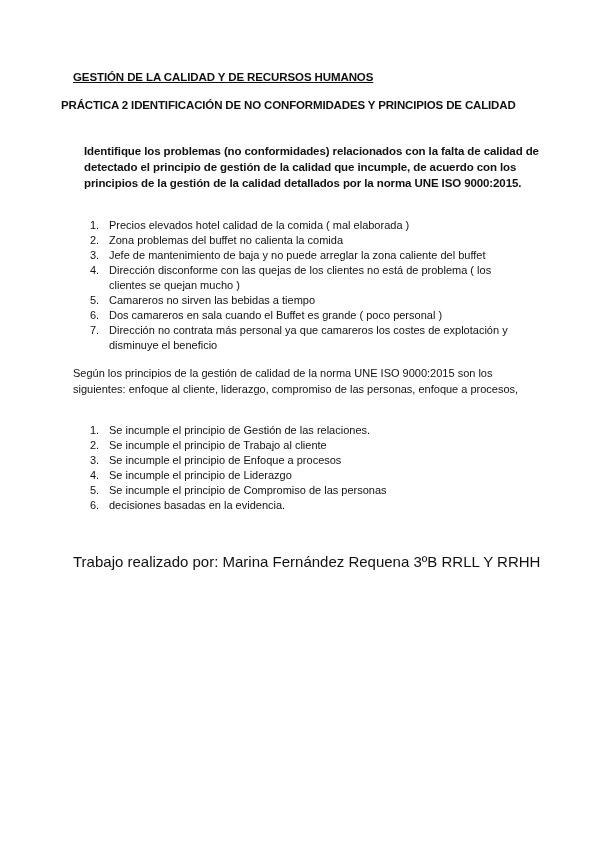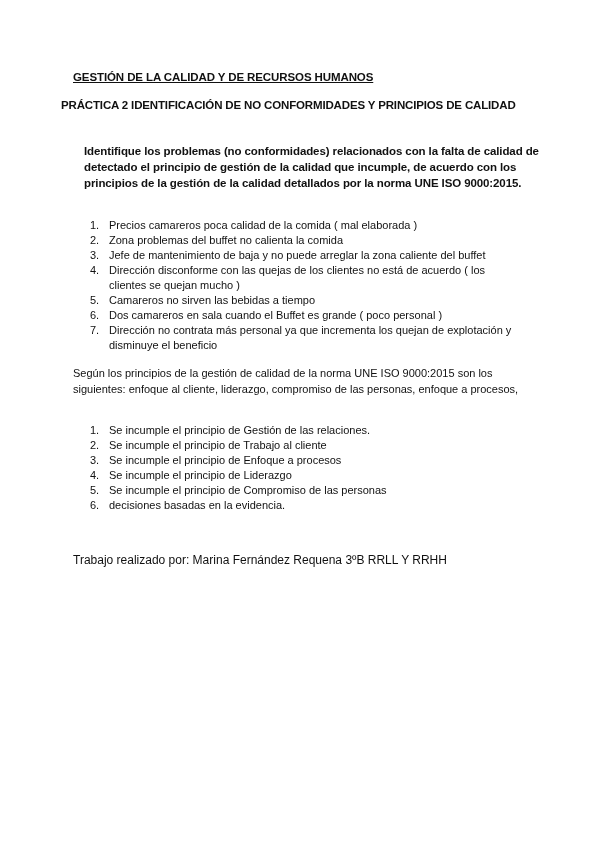--- a/index.html
+++ b/index.html
@@ -11,64 +11,64 @@
   .h2 { left:61px; top:99px; font-size:11.5px; font-weight:bold; letter-spacing:-0.15px; }
   .intro { left:73px; top:143px; width:460px; font-size:11.5px; font-weight:bold; line-height:16px; white-space:normal; letter-spacing:-0.1px;margin-left:11px; }
   .intro div { white-space:nowrap; }
   ol { position:absolute; margin:0; padding:0; list-style:none; font-size:11px; line-height:15px; }
   ol li { position:relative; padding-left:19px; white-space:nowrap; }
   ol li .num { position:absolute; left:0; top:0; }
   .list1 { left:90px; top:218px; }
   .list2 { left:90px; top:423px; }
   .para { left:73px; top:365px; font-size:11px; line-height:16px; }
   .para div { white-space:nowrap; }
-  .footer { left:73px; top:553px; font-size:12px; }
+  .footer { left:73px; top:553px; font-size:15px; }
 </style>
 </head>
 <body>
 
 <div class="page">
   <div class="abs h1">GESTIÓN DE LA CALIDAD Y DE RECURSOS HUMANOS</div>
   <div class="abs h2">PRÁCTICA 2 IDENTIFICACIÓN DE NO CONFORMIDADES Y PRINCIPIOS DE CALIDAD</div>
 
   <div class="abs intro">
     <div>Identifique los problemas (no conformidades) relacionados con la falta de calidad de</div>
     <div>detectado el principio de gestión de la calidad que incumple, de acuerdo con los</div>
     <div>principios de la gestión de la calidad detallados por la norma UNE ISO 9000:2015.</div>
   </div>
 
   <ol class="list1">
     <li>
         <span class="num">1.</span>
-        <div>Precios camareros poca calidad de la comida ( mal elaborada )</div>
+        <div>Precios elevados hotel calidad de la comida ( mal elaborada )</div>
       </li>
     <li>
         <span class="num">2.</span>
         <div>Zona problemas del buffet no calienta la comida</div>
       </li>
     <li>
         <span class="num">3.</span>
         <div>Jefe de mantenimiento de baja y no puede arreglar la zona caliente del buffet</div>
       </li>
     <li>
         <span class="num">4.</span>
-        <div>Dirección disconforme con las quejas de los clientes no está de acuerdo ( los</div>
+        <div>Dirección disconforme con las quejas de los clientes no está de problema ( los</div>
         <div>clientes se quejan mucho )</div>
       </li>
     <li>
         <span class="num">5.</span>
         <div>Camareros no sirven las bebidas a tiempo</div>
       </li>
     <li>
         <span class="num">6.</span>
         <div>Dos camareros en sala cuando el Buffet es grande  ( poco personal )</div>
       </li>
     <li>
         <span class="num">7.</span>
-        <div>Dirección no contrata más personal ya que incrementa los quejan de explotación y</div>
+        <div>Dirección no contrata más personal ya que camareros los costes de explotación y</div>
         <div>disminuye el beneficio</div>
       </li>
   </ol>
 
   <div class="abs para">
     <div>Según los principios de la gestión de calidad de la norma UNE ISO 9000:2015 son los</div>
     <div>siguientes: enfoque al cliente, liderazgo, compromiso de las personas, enfoque a procesos,</div>
   </div>
 
   <ol class="list2">

